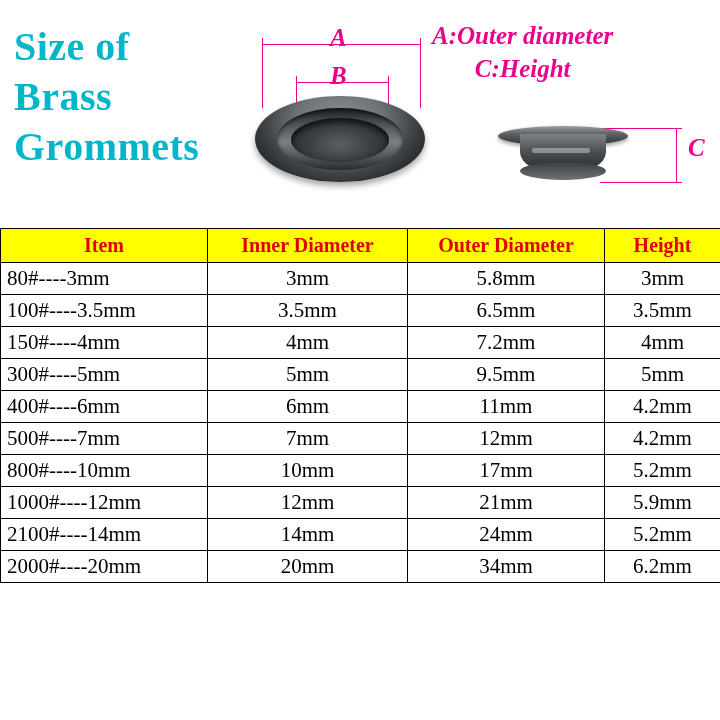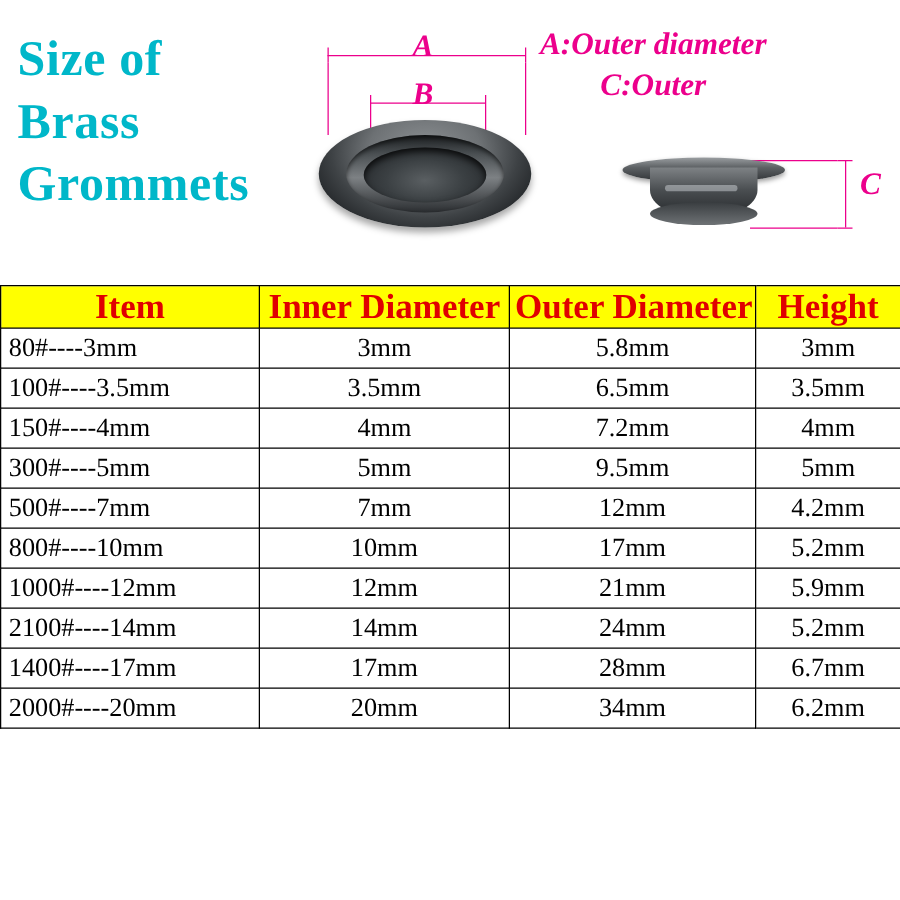--- a/index.html
+++ b/index.html
@@ -173,21 +173,21 @@
     font-size: 21px;
     height: 31px;
     padding: 0 4px;
     white-space: nowrap;
     overflow: hidden;
   }
   table.spec thead th {
     background: #ffff00;
     color: #e00000;
     font-weight: bold;
-    font-size: 28px;
+    font-size: 20px;
     text-align: center;
     height: 33px;
   }
   table.spec td {
     background: #ffffff;
     color: #000000;
     text-align: center;
   }
   table.spec td.item {
     text-align: left;
@@ -204,21 +204,21 @@
 <div class="header">
 
   <div class="title">
     <span class="line">Size of</span>
     <span class="line">Brass</span>
     <span class="line">Grommets</span>
   </div>
 
   <div class="legend">
     <div>A:Outer diameter</div>
-    <div>C:Outer</div>
+    <div>C:Height</div>
   </div>
 
   <div class="dim-letter dim-a">A</div>
   <div class="measure m-h" style="left:262px; top:44px; width:158px;"></div>
   <div class="measure m-v" style="left:262px; top:38px; height:12px;"></div>
   <div class="measure m-v" style="left:420px; top:38px; height:12px;"></div>
   <div class="measure m-v" style="left:262px; top:50px; height:58px;"></div>
   <div class="measure m-v" style="left:420px; top:50px; height:58px;"></div>
 
   <div class="dim-letter dim-b">B</div>
@@ -286,20 +286,26 @@
         <td>7.2mm</td>
         <td>4mm</td>
       </tr>
       <tr>
         <td class="item">300#----5mm</td>
         <td>5mm</td>
         <td>9.5mm</td>
         <td>5mm</td>
       </tr>
       <tr>
+        <td class="item">400#----6mm</td>
+        <td>6mm</td>
+        <td>11mm</td>
+        <td>4.2mm</td>
+      </tr>
+      <tr>
         <td class="item">500#----7mm</td>
         <td>7mm</td>
         <td>12mm</td>
         <td>4.2mm</td>
       </tr>
       <tr>
         <td class="item">800#----10mm</td>
         <td>10mm</td>
         <td>17mm</td>
         <td>5.2mm</td>
@@ -310,26 +316,20 @@
         <td>21mm</td>
         <td>5.9mm</td>
       </tr>
       <tr>
         <td class="item">2100#----14mm</td>
         <td>14mm</td>
         <td>24mm</td>
         <td>5.2mm</td>
       </tr>
       <tr>
-        <td class="item">1400#----17mm</td>
-        <td>17mm</td>
-        <td>28mm</td>
-        <td>6.7mm</td>
-      </tr>
-      <tr>
         <td class="item">2000#----20mm</td>
         <td>20mm</td>
         <td>34mm</td>
         <td>6.2mm</td>
       </tr>
     </tbody>
   </table>
 </div>
 
 </body></html>

